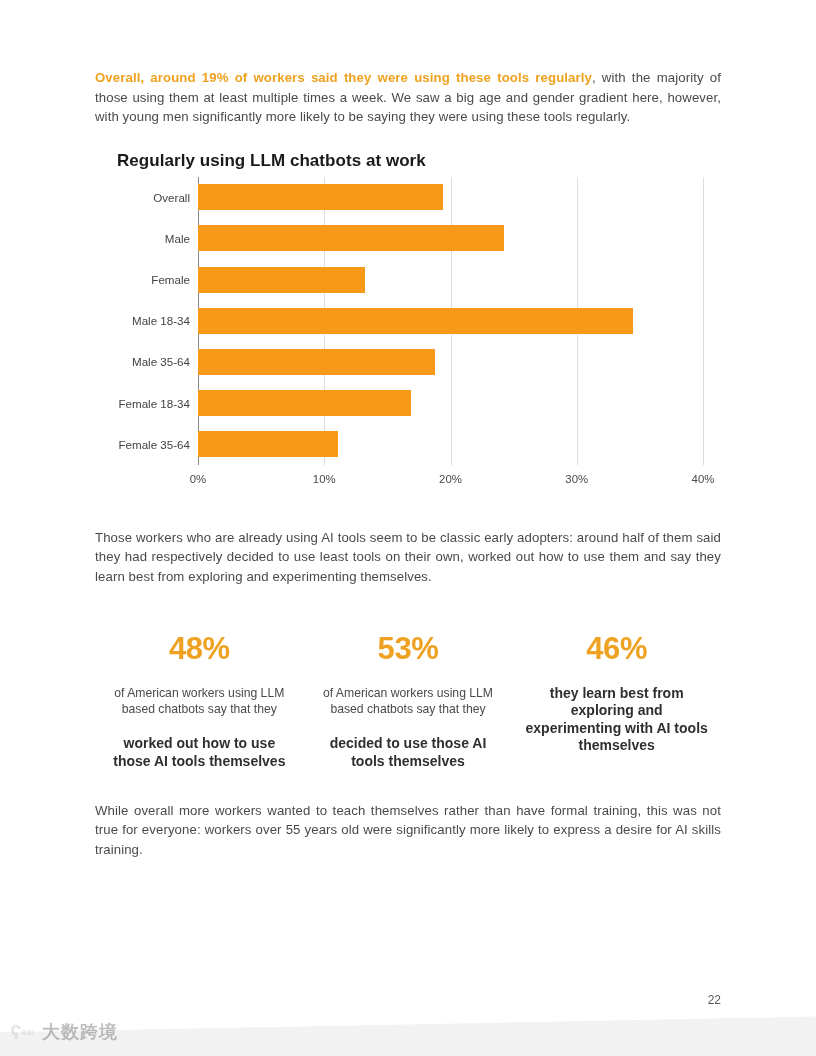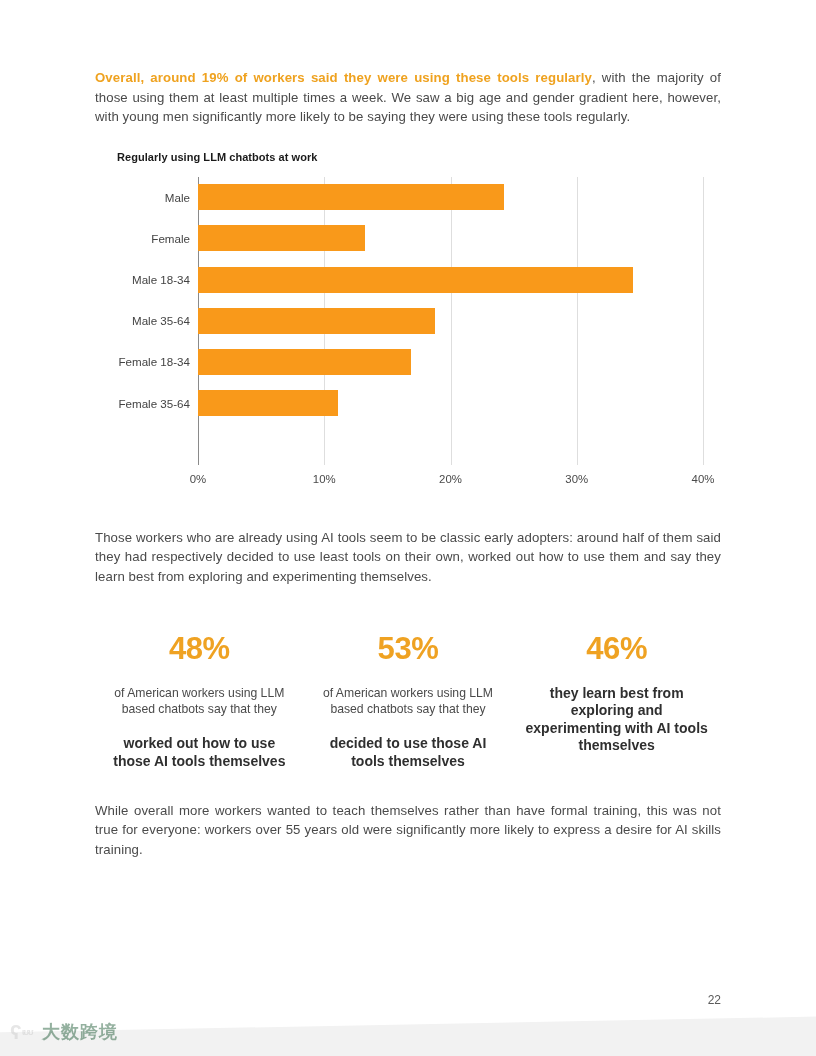--- a/index.html
+++ b/index.html
@@ -48,21 +48,21 @@
   .chart-block {
     position: relative;
     margin-top: 24px;
     width: 626px;
     height: 345px;
   }
   .chart-title {
     position: absolute;
     left: 22px;
     top: 0px;
-    font-size: 11px;
+    font-size: 17px;
     font-weight: bold;
     color: #1a1a1a;
     letter-spacing: 0.05px;
   }
   .plot {
     position: absolute;
     left: 0px;
     top: 26px;
     width: 626px;
     height: 290px;
@@ -225,21 +225,21 @@
   .wm-logo .wm-dots {
     position: absolute;
     left: 12px;
     top: 0px;
     font-size: 9px;
     letter-spacing: -1px;
   }
   .wm-text {
     font-size: 18px;
     font-weight: bold;
-    color: #14532d;
+    color: #737373;
     letter-spacing: 1px;
   }
 </style>
 </head>
 <body>
 
 <div class="page">
 
   <div class="content">
 
@@ -250,20 +250,26 @@
 
       <div class="plot">
         <div class="gridlines">
             <div class="gridline" style="left: 25%;"></div>
             <div class="gridline" style="left: 50%;"></div>
             <div class="gridline" style="left: 75%;"></div>
             <div class="gridline" style="left: 100%;"></div>
           </div>
         <div class="axis-line"></div>
         <div class="rows">
+            <div class="row">
+              <div class="row-label">Overall</div>
+              <div class="bar-track">
+                <div class="bar" style="width: 46.75%; background: rgb(249, 153, 26);"></div>
+              </div>
+            </div>
             <div class="row">
               <div class="row-label">Male</div>
               <div class="bar-track">
                 <div class="bar" style="width: 58.5%; background: rgb(249, 153, 26);"></div>
               </div>
             </div>
             <div class="row">
               <div class="row-label">Female</div>
               <div class="bar-track">
                 <div class="bar" style="width: 32%; background: rgb(249, 153, 26);"></div>

